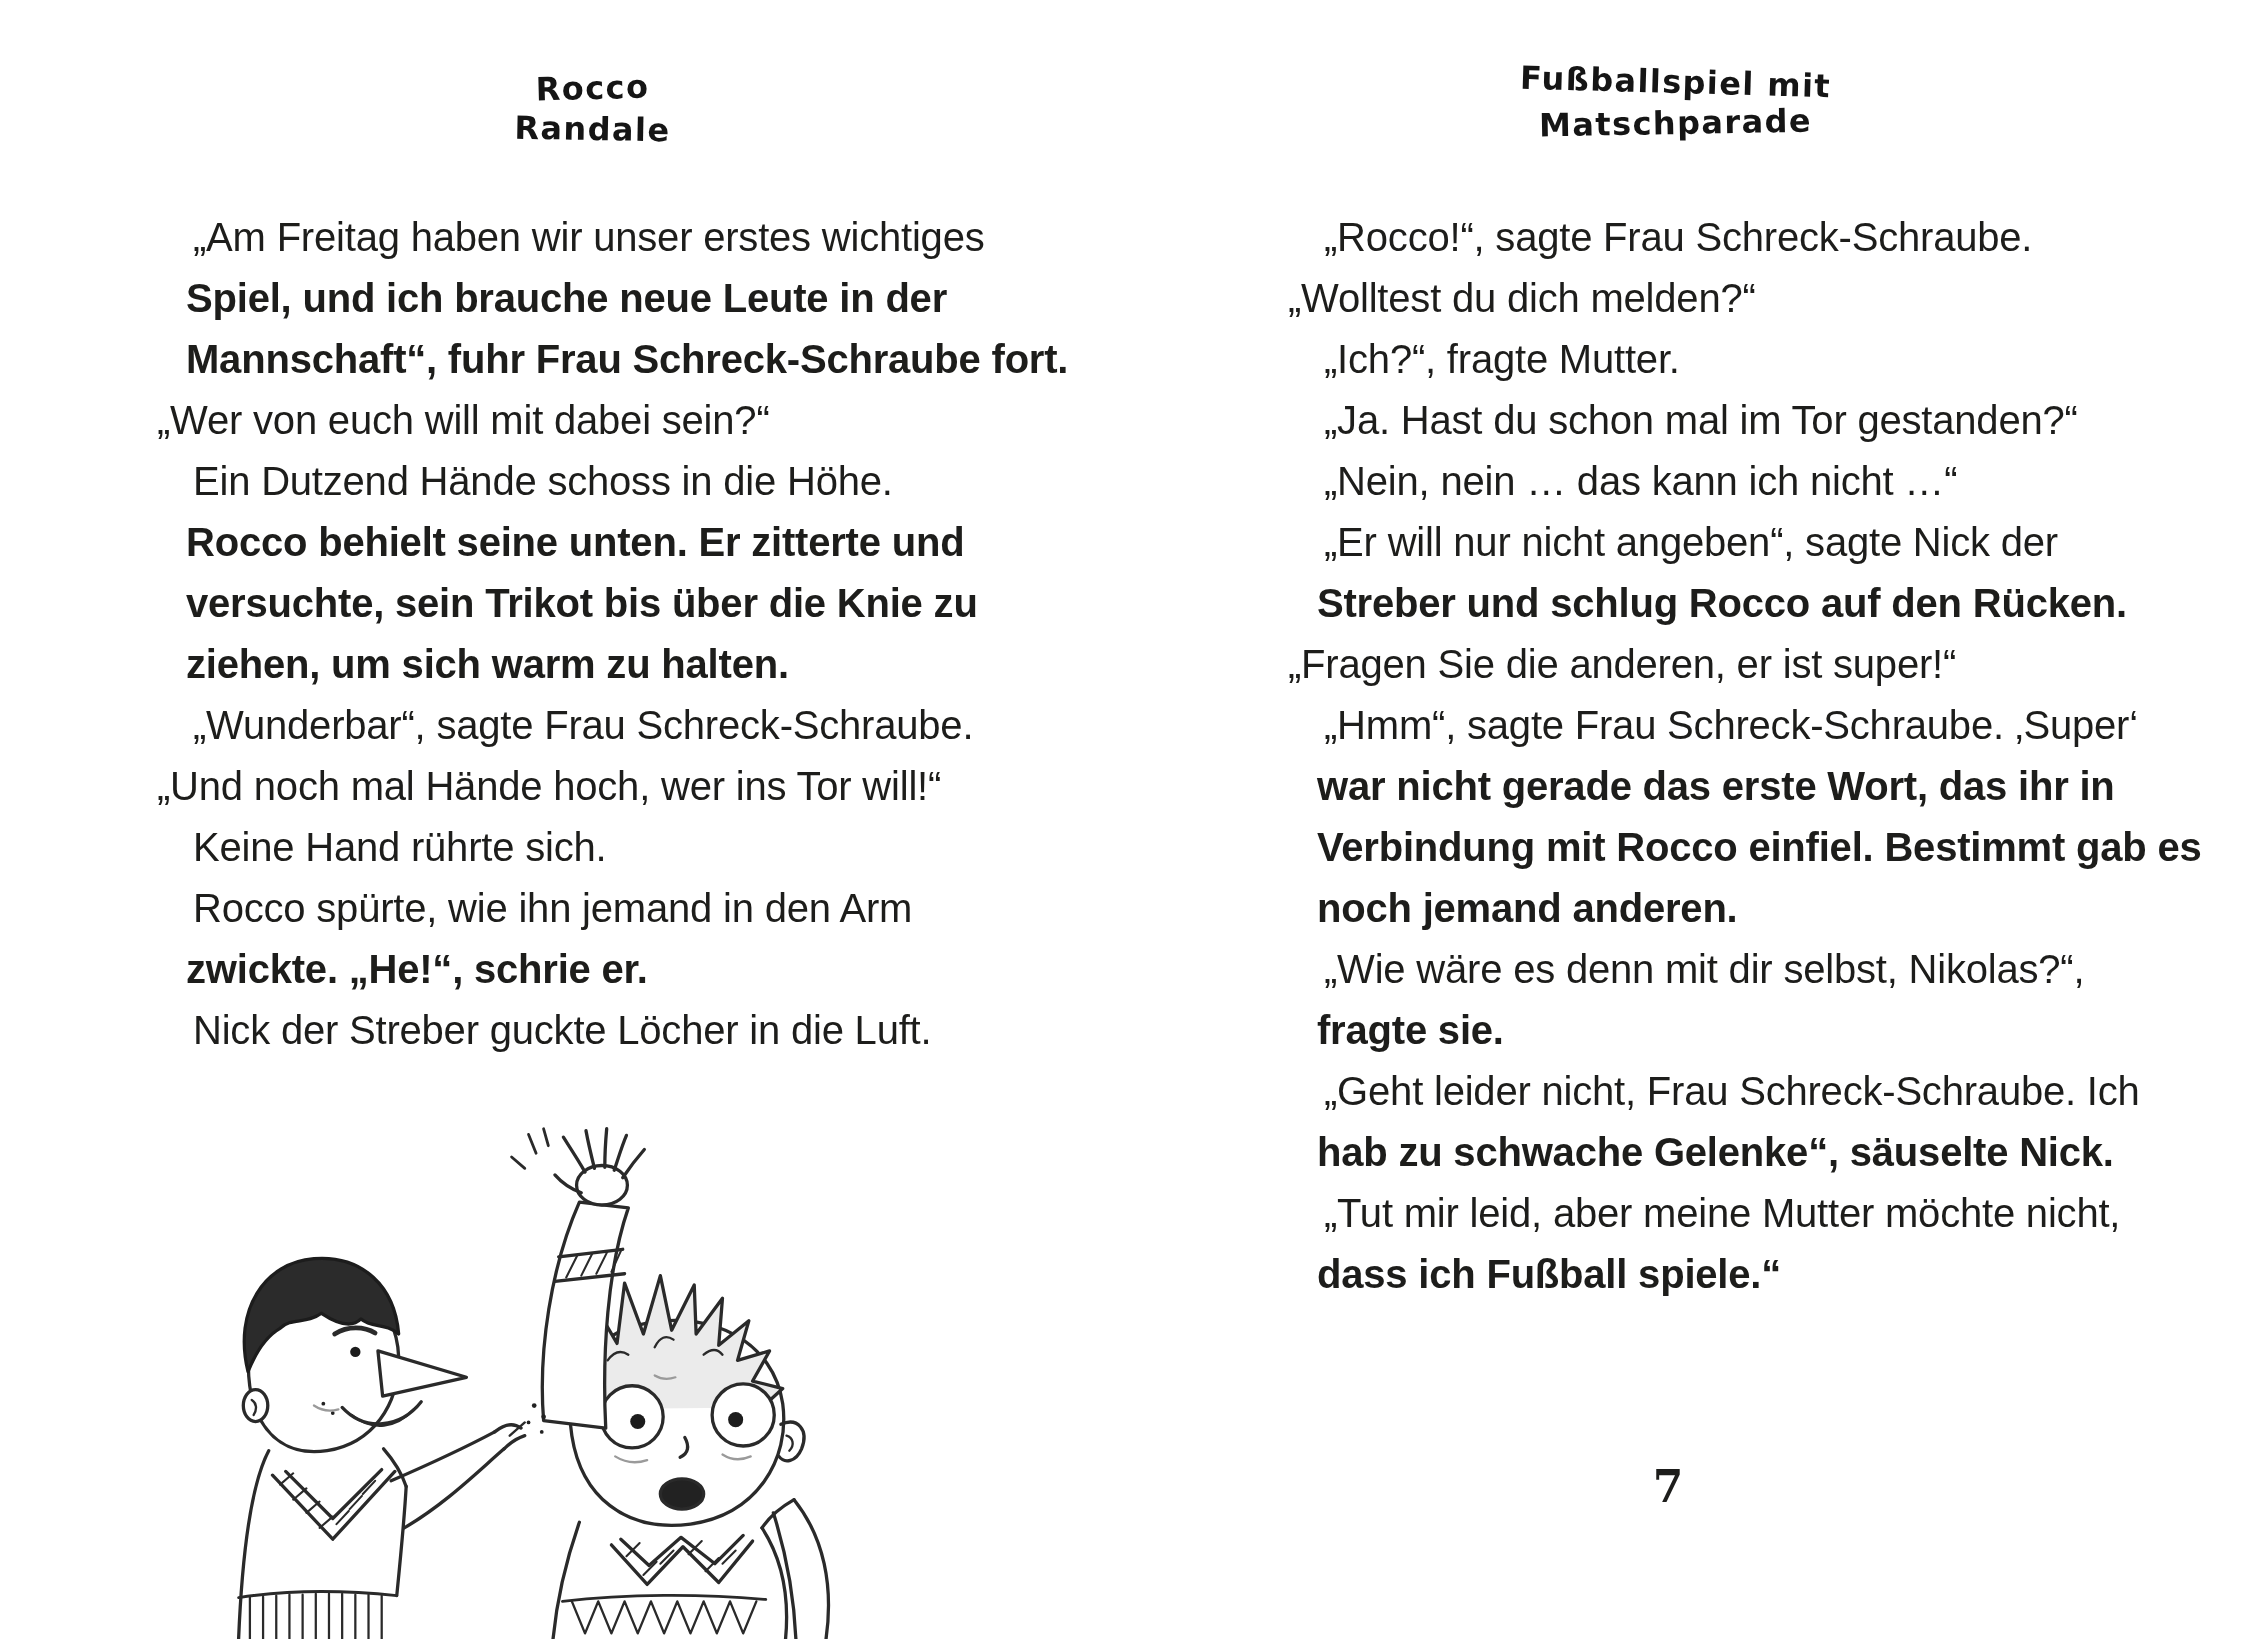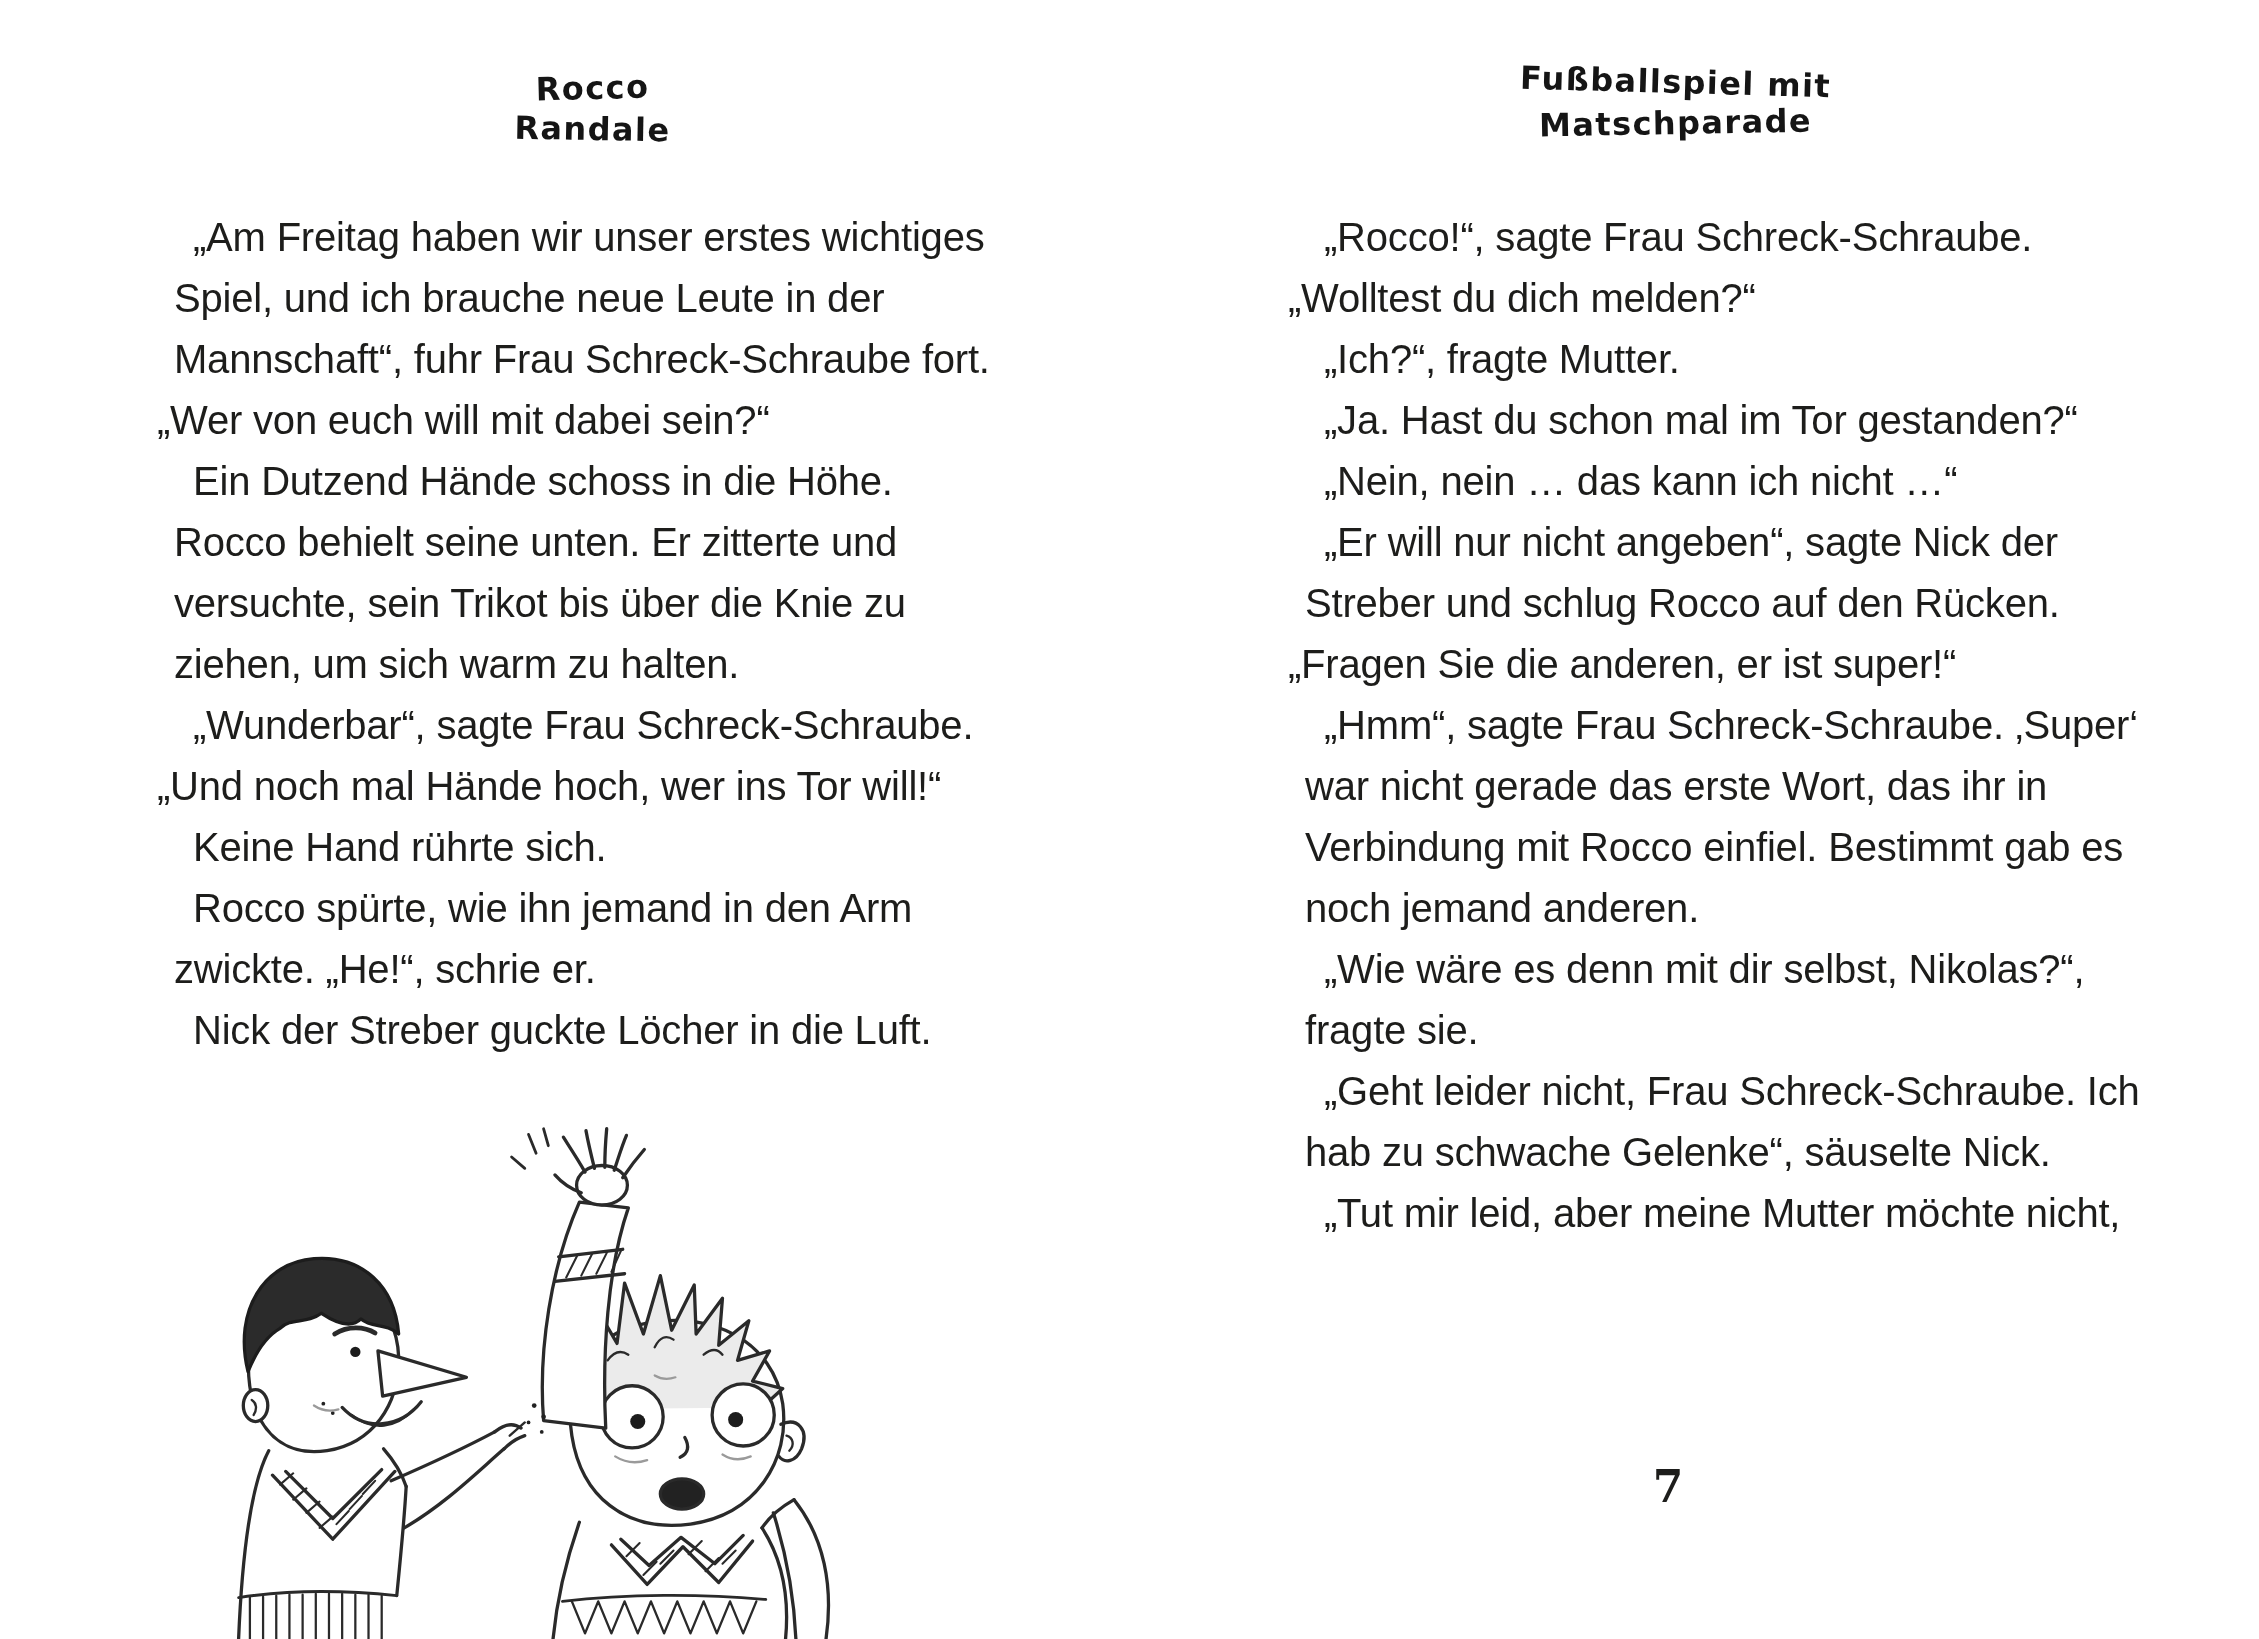--- a/index.html
+++ b/index.html
@@ -34,21 +34,21 @@
     position:absolute;
     font-size:40px;
     line-height:61px;
     letter-spacing:-0.2px;
     white-space:nowrap;
   }
   .body-left{left:170px;top:207px;width:866px;}
   .body-right{left:1301px;top:207px;width:904px;}
   .line{height:61px;}
   .ind-0{margin-left:-13px;}  
-  .ind-1{margin-left:4px;}
+  .ind-1{margin-left:16px;font-weight:bold;}
   .ind-2{margin-left:23px;}   
   
   .pagenum{
     position:absolute;
     left:1616px;top:1461px;width:104px;
     text-align:center;
     font-family:"DejaVu Serif", serif;
     font-weight:700;
     font-size:44px;
   }
@@ -99,20 +99,21 @@
       <div class="line ind-0">„Fragen Sie die anderen, er ist super!“</div>
       <div class="line ind-2">„Hmm“, sagte Frau Schreck-Schraube. ‚Super‘</div>
       <div class="line ind-1">war nicht gerade das erste Wort, das ihr in</div>
       <div class="line ind-1">Verbindung mit Rocco einfiel. Bestimmt gab es</div>
       <div class="line ind-1">noch jemand anderen.</div>
       <div class="line ind-2">„Wie wäre es denn mit dir selbst, Nikolas?“,</div>
       <div class="line ind-1">fragte sie.</div>
       <div class="line ind-2">„Geht leider nicht, Frau Schreck-Schraube. Ich</div>
       <div class="line ind-1">hab zu schwache Gelenke“, säuselte Nick.</div>
       <div class="line ind-2">„Tut mir leid, aber meine Mutter möchte nicht,</div>
+      <div class="line ind-1">dass ich Fußball spiele.“</div>
     </div>
 
   <div class="pagenum">7</div>
 
   <svg class="illo" viewBox="0 0 725 546" width="683" height="514" xmlns="http://www.w3.org/2000/svg">
     <g stroke="#2a2a2a" stroke-width="3.5" fill="none" stroke-linecap="round" stroke-linejoin="round">
 
       <g>
         <path d="M618 398 C 650 438, 660 490, 652 546"></path>
         <path d="M584 428 C 606 462, 613 504, 609 546"></path>

